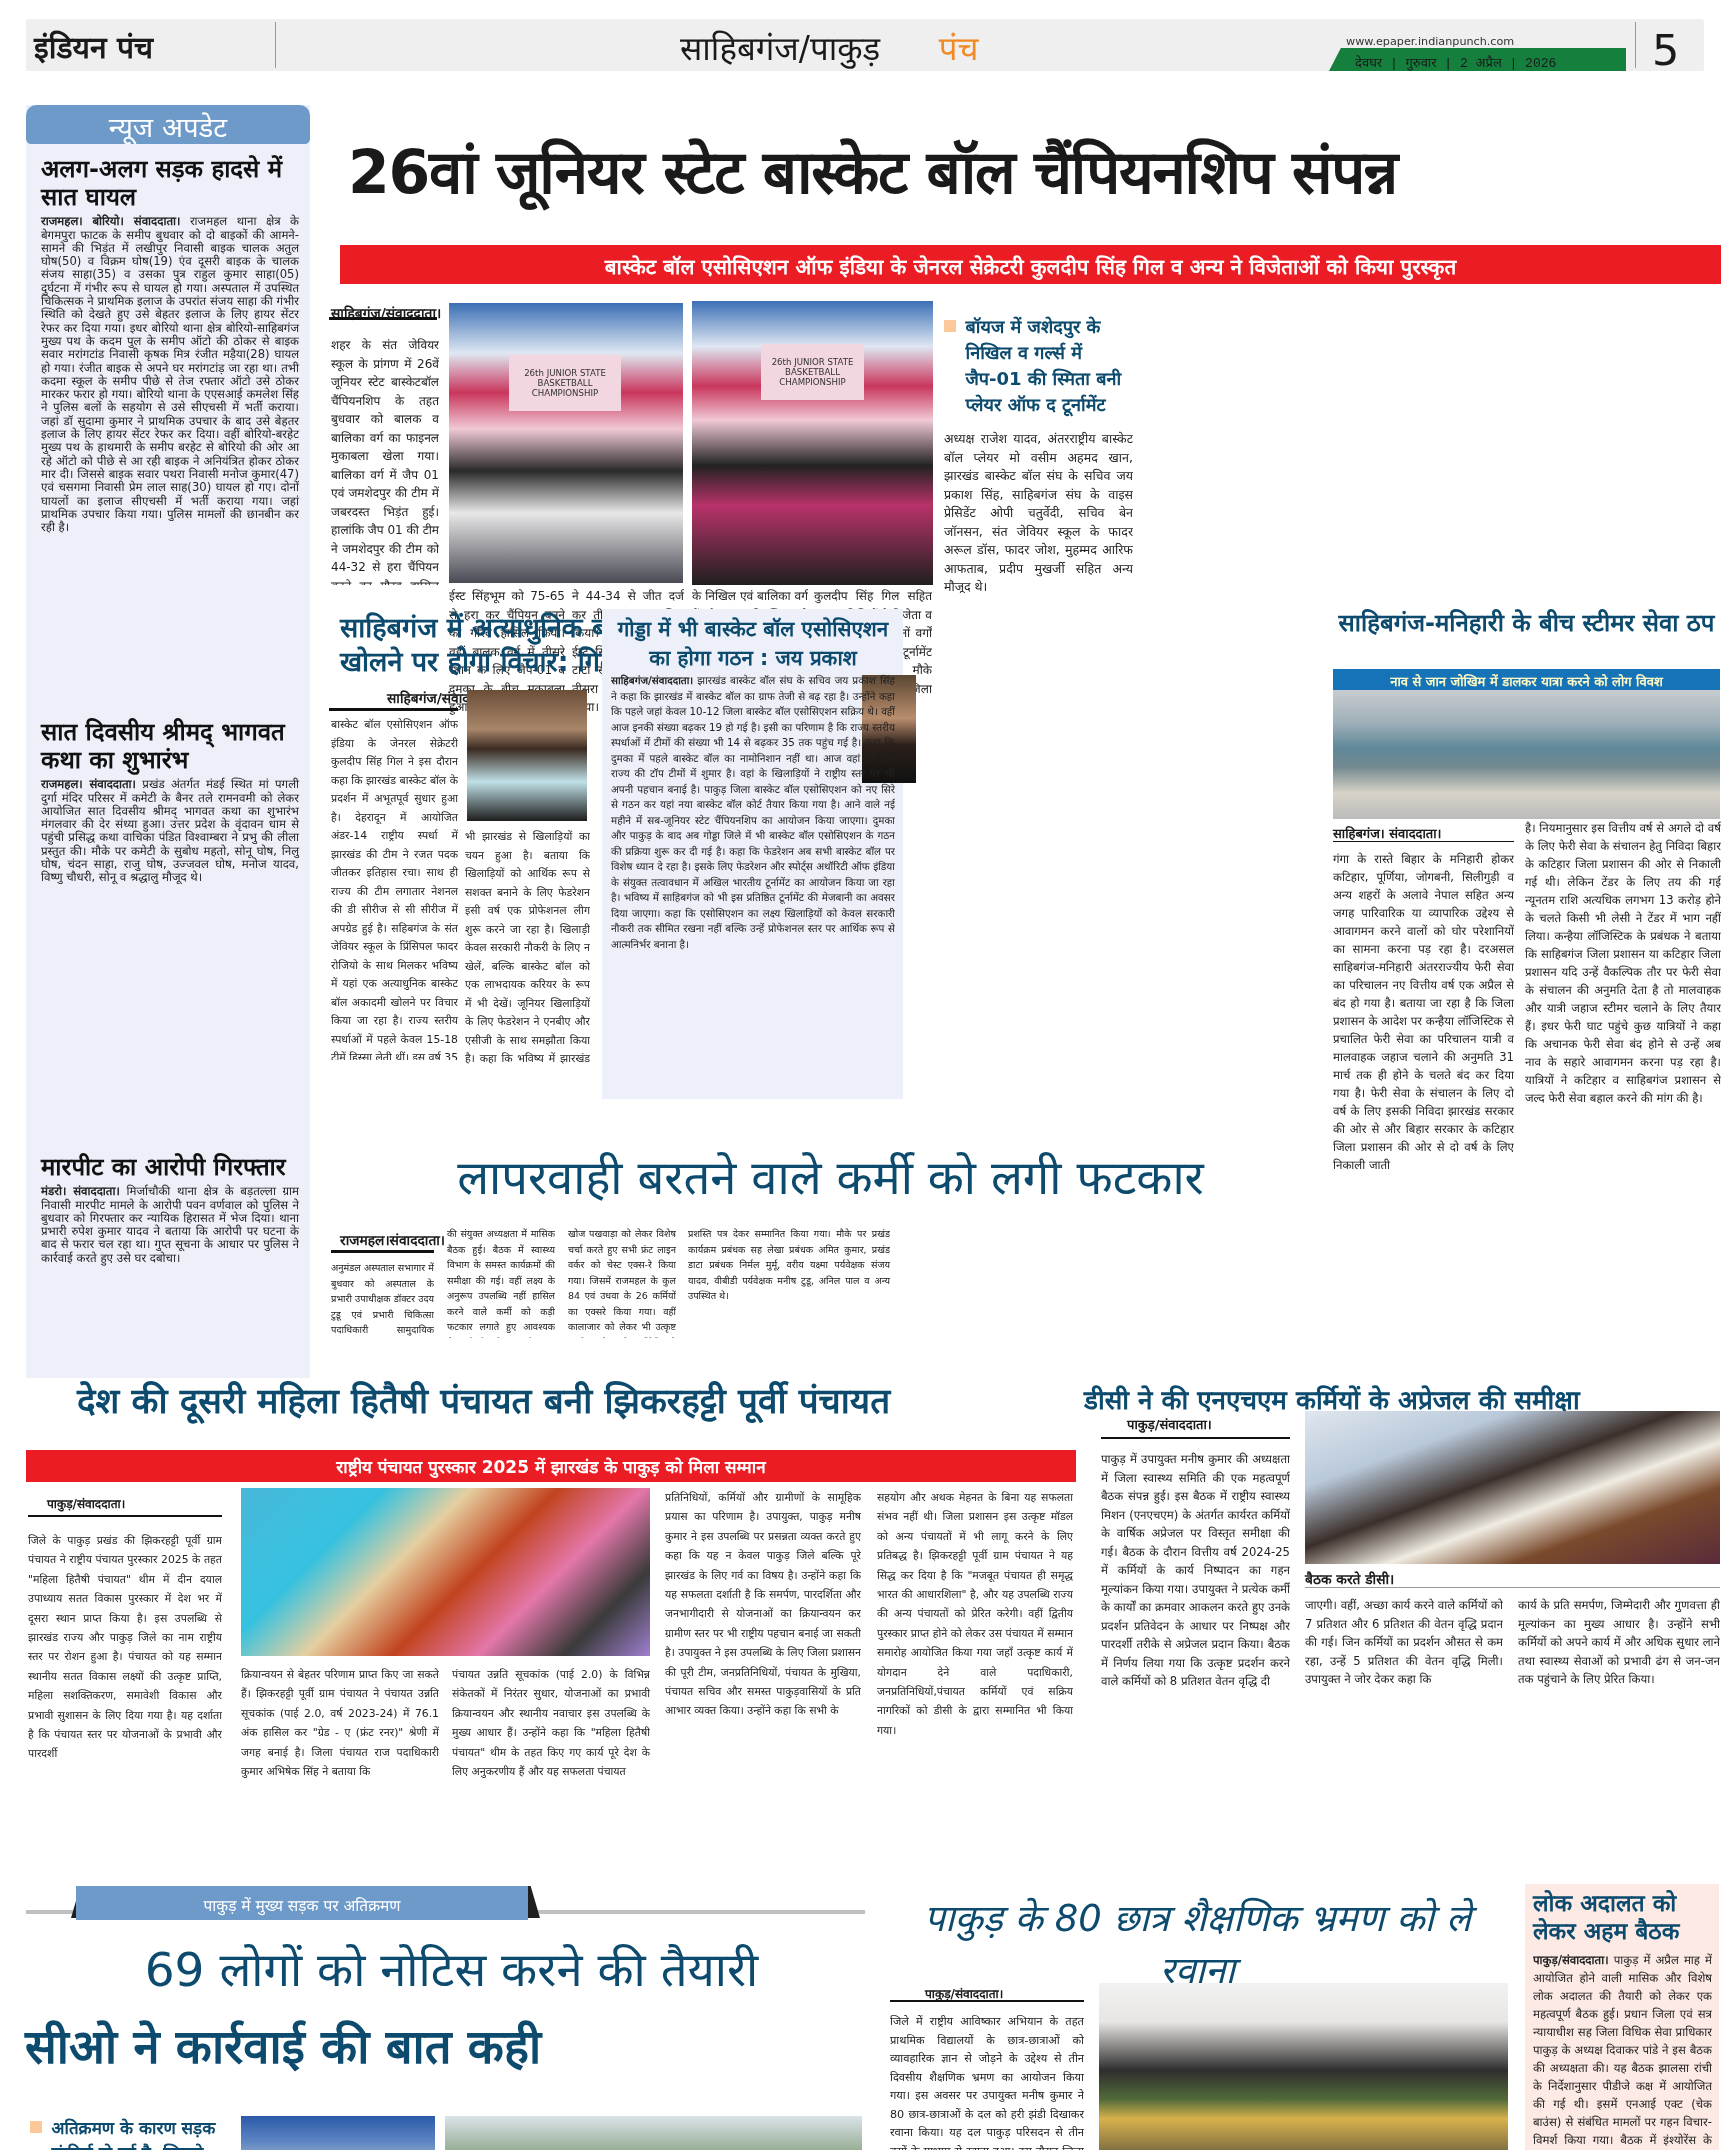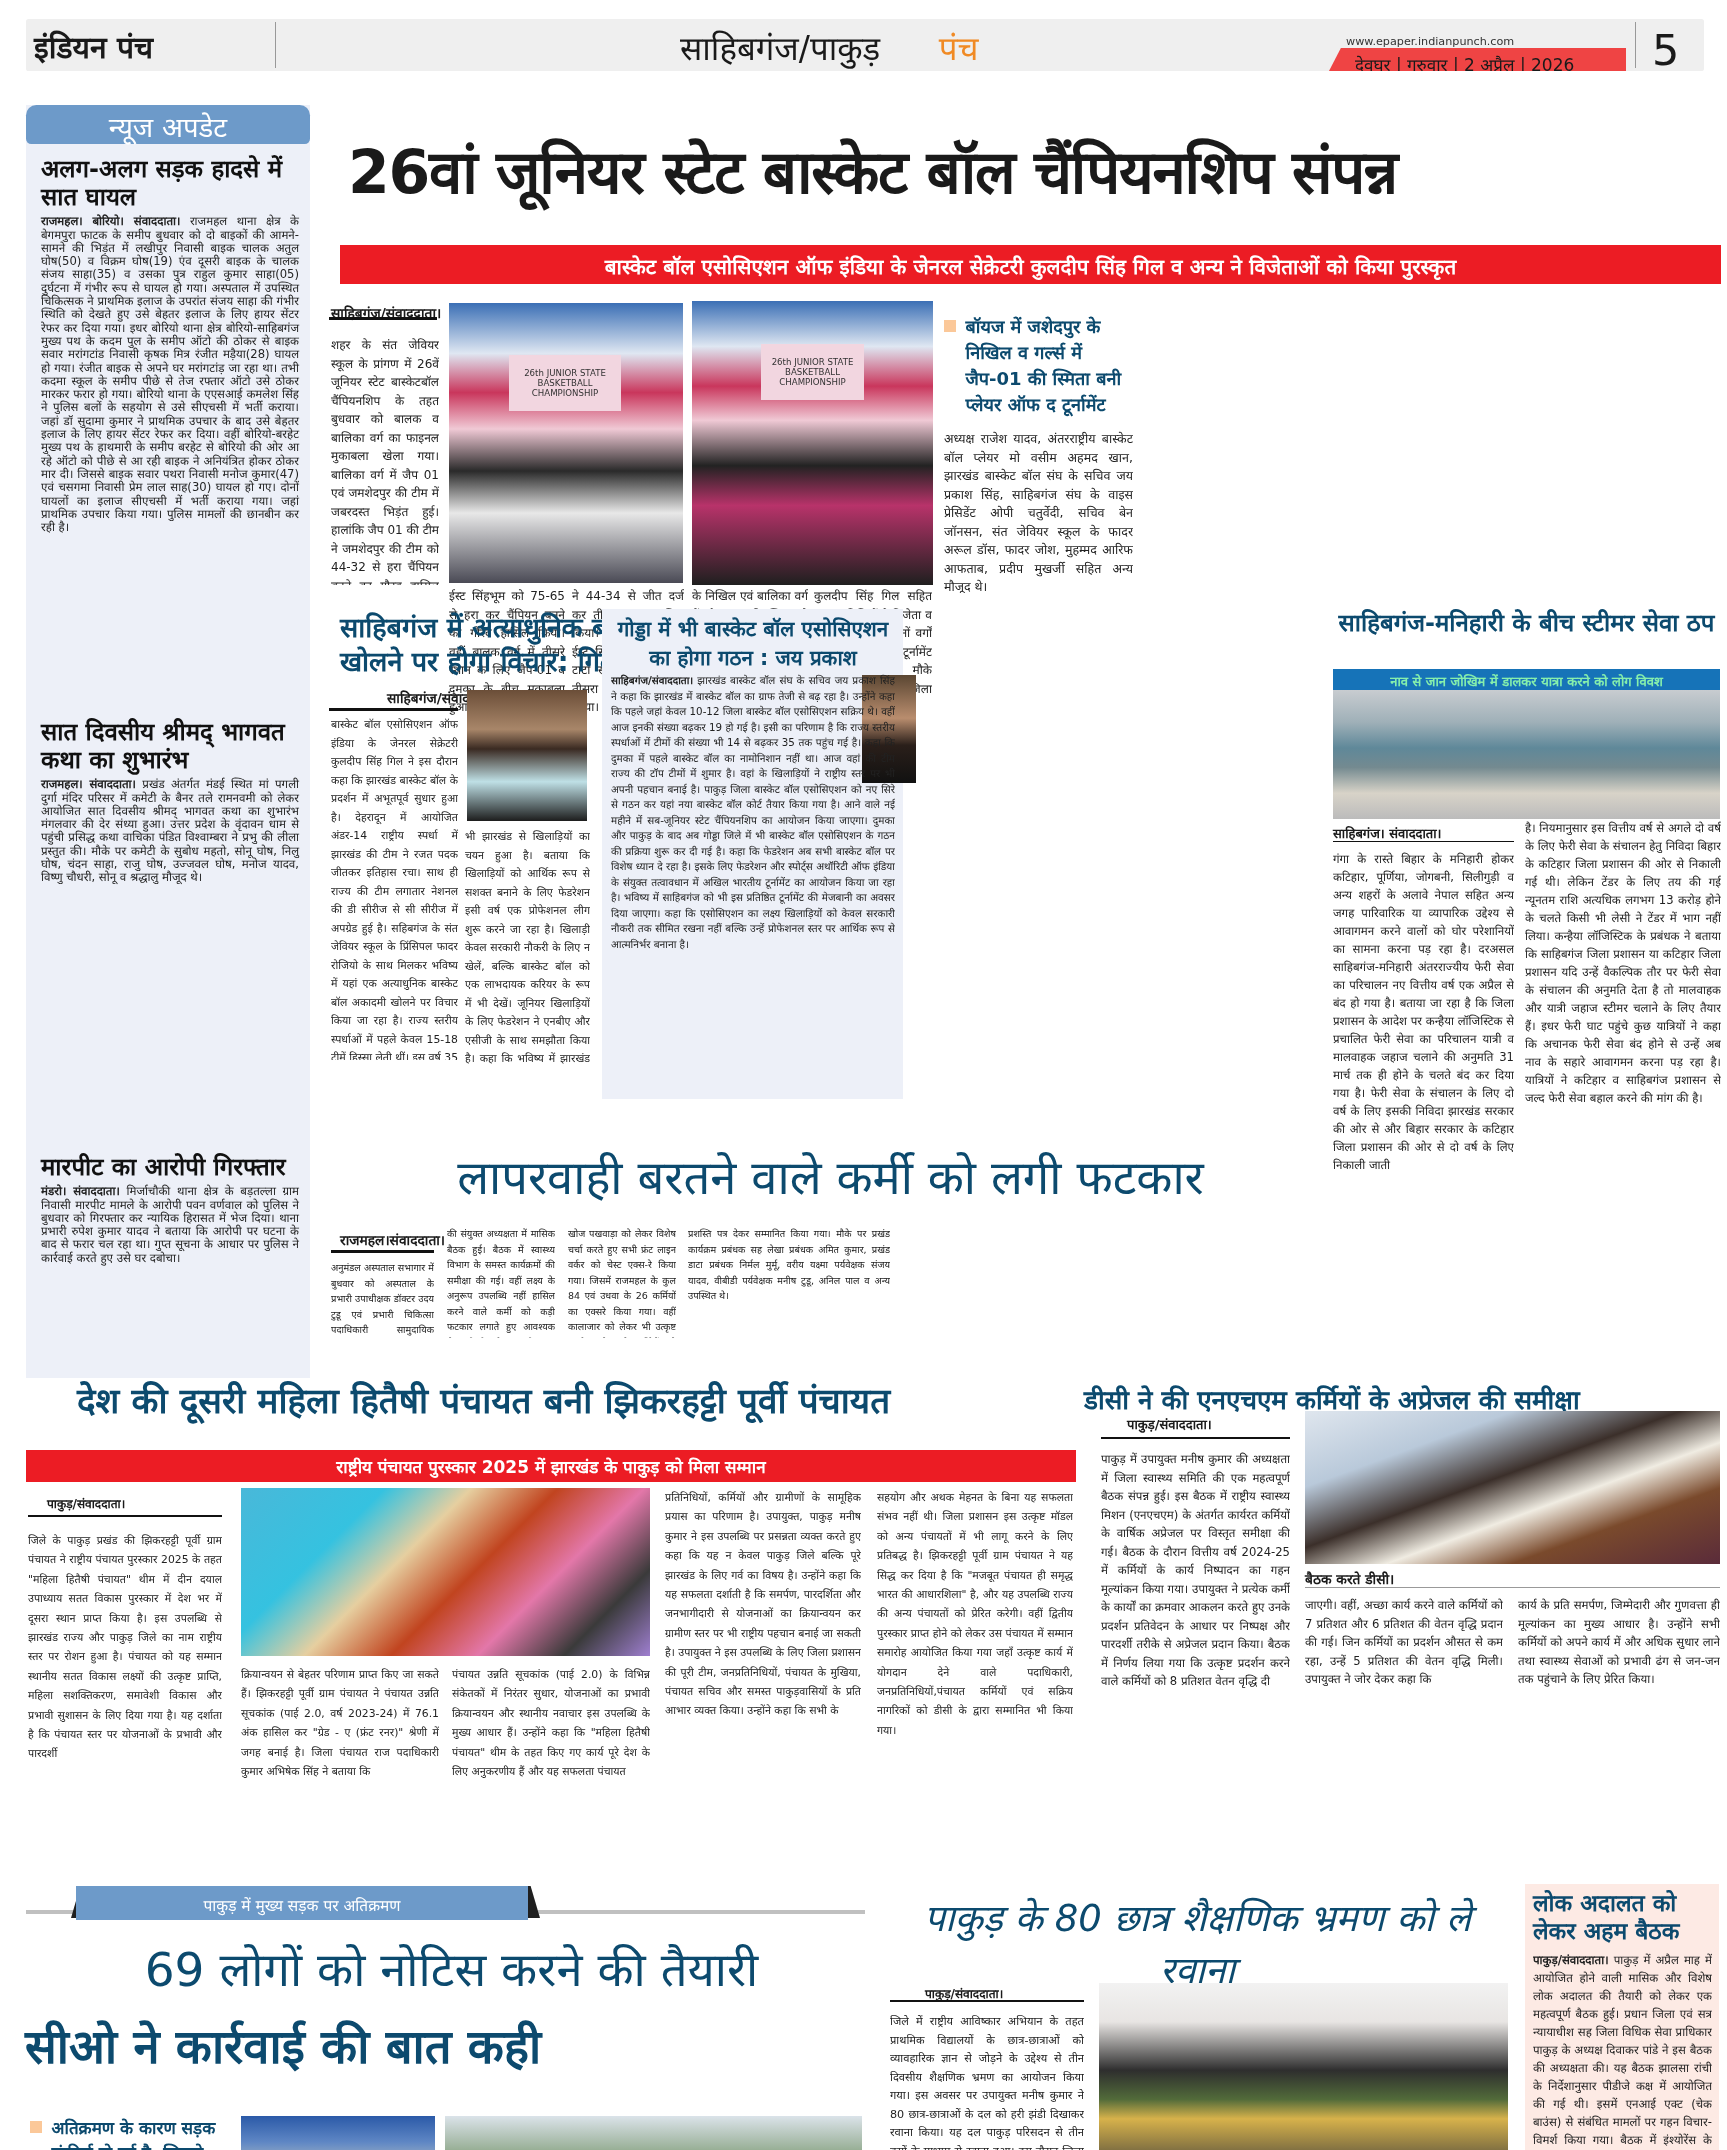--- a/index.html
+++ b/index.html
@@ -7,34 +7,34 @@
   body { font-family: "DejaVu Sans", sans-serif; color: #1a1a1a; position: relative; }
   .abs { position: absolute; }
 
   
   .masthead { left: 26px; top: 19.4px; width: 1678px; height: 52px; background: #efefef; border-radius: 2.6px; }
   .mh-left { left: 34px; top: 26px; font-size: 30px; font-weight: bold; }
   .mh-sep { width: 1.3px; height: 46px; background: #999; }
   .mh-center { left: 680px; top: 25px; font-size: 33px; font-weight: normal; }
   .mh-center .accent { color: #f08a24; margin-left: 48px; }
   .mh-url { left: 1346px; top: 35px; font-size: 11.2px; color: #333; }
-  .mh-date { left: 1329px; top: 48px; width: 297px; height: 23px; background: #ef4444; font-size: 17px; padding: 5.2px 0 0 26px; clip-path: polygon(4% 0, 100% 0, 100% 100%, 0 100%); }
+  .mh-date { left: 1329px; top: 48px; width: 297px; height: 23px; background: #15803d; font-size: 13px; padding: 5.2px 0 0 26px; clip-path: polygon(4% 0, 100% 0, 100% 100%, 0 100%); font-family: Liberation Mono, monospace; }
   .mh-page { left: 1652px; top: 25px; font-size: 43px; }
 
   
   .sidebar { left: 26px; top: 105px; width: 284px; height: 1273px; background: #edf0f8; }
   .sb-head { left: 26px; top: 105px; width: 284px; height: 39px; background: #6d9ac9; border-radius: 10.3px 10.3px 5.2px 5.2px; color: #fff; font-size: 27.5px; text-align: center; padding-top: 2.6px; }
   .sb-title { font-weight: bold; font-size: 24px; line-height: 28px; color: #111; }
   .sb-text { font-size: 11.6px; line-height: 13.3px; text-align: justify; color: #222; }
   .sb-text b { font-weight: bold; }
 
   
   .h-main { left: 348px; top: 129px; font-size: 60px; font-weight: bold; letter-spacing: -1.3px; }
   .red-bar { background: #ec1c24; color: #fff; font-weight: bold; text-align: center; }
-  .blue-bar { background: #1673b8; color: #86efac; font-weight: bold; text-align: center; }
+  .blue-bar { background: #1673b8; color: #fef9c3; font-weight: bold; text-align: center; }
   .dateline { font-weight: bold; font-size: 13.8px; }
   .rule { height: 2.6px; background: #111; }
   .col-text { font-size: 12px; line-height: 18.5px; text-align: justify; color: #222; }
   .photo { overflow: hidden; }
   .caption { font-weight: bold; font-size: 13.8px; }
   .bullet-sq { width: 12px; height: 12px; background: #fbc899; display: inline-block; }
 
   .hl { font-weight: bold; color: #0c4a6e; }
   .pink-box { background: #fdeae4; }
   .grey-box { background: #edf0f8; }

